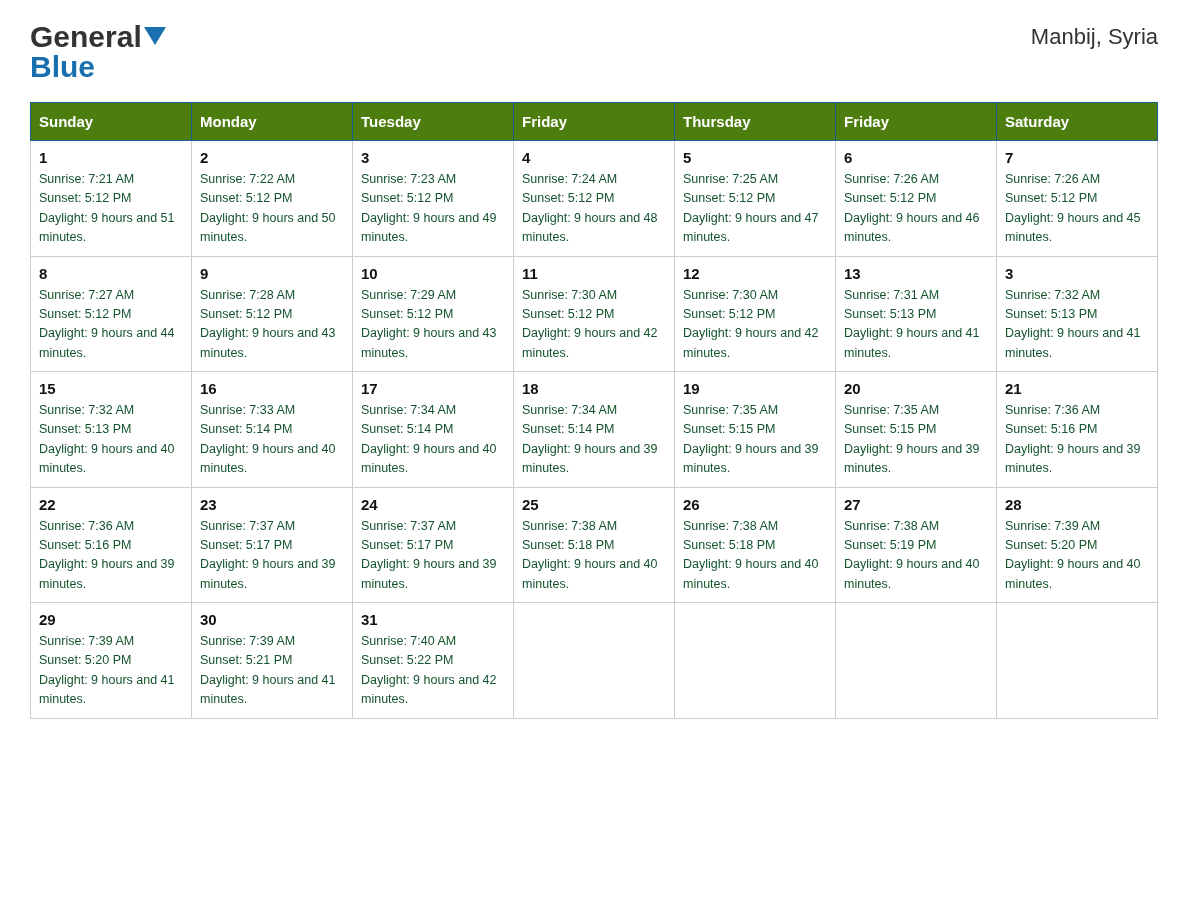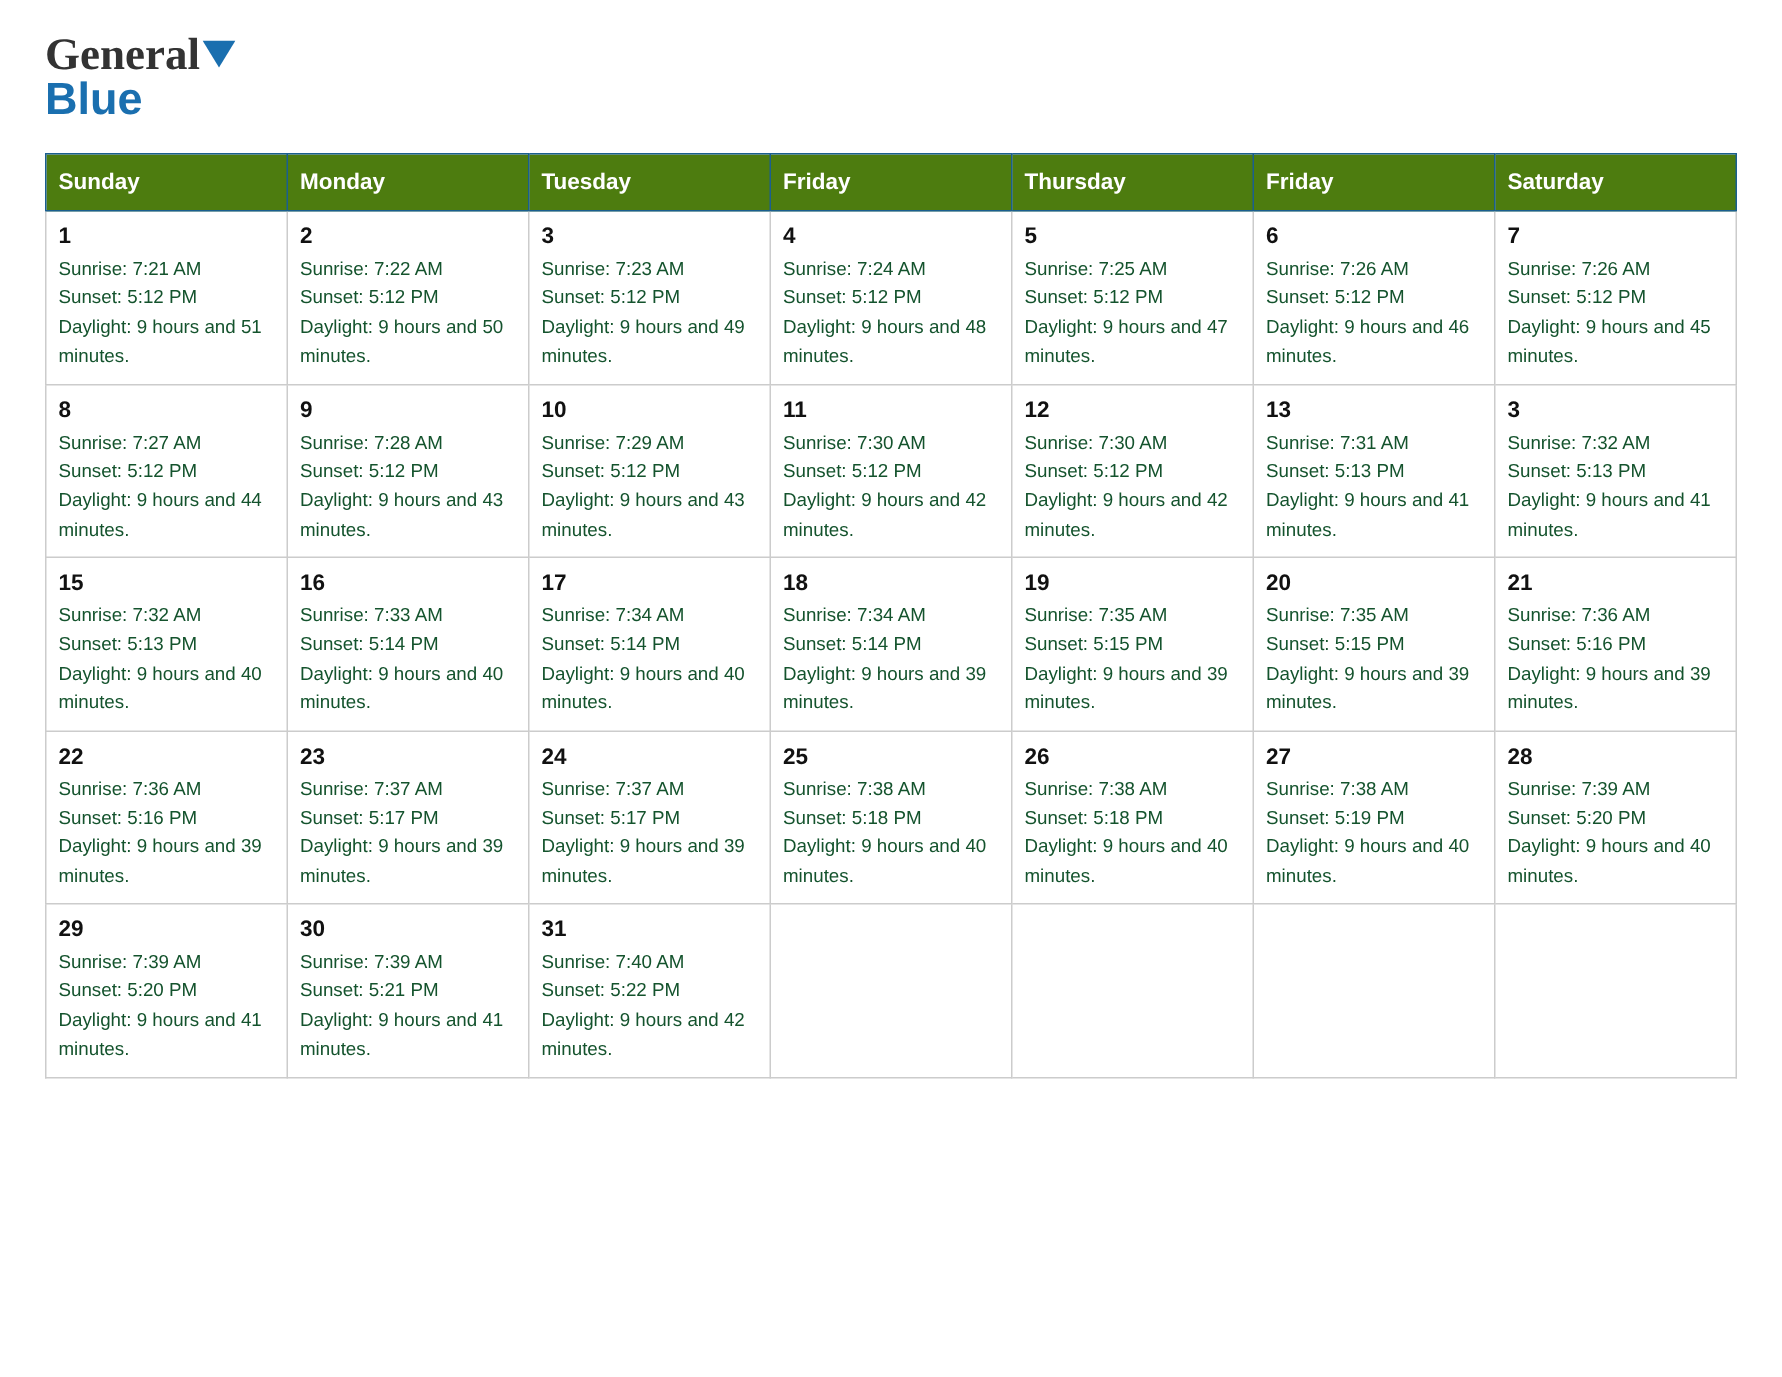--- a/index.html
+++ b/index.html
@@ -77,28 +77,29 @@
     .empty-cell {
       background: #fff;
     }
   </style>
 </head>
 <body>
 
 <div class="header">
   <div class="logo">
     <div style="display:flex;align-items:center;">
-      <span style="font-size:30px;font-weight:bold;color:#333;font-family:Liberation Serif, serif;">General</span>
+      <span style="font-size:30px;font-weight:bold;color:#333;font-family:Liberation Sans, sans-serif;">General</span>
       <svg width="22" height="22" viewBox="0 0 22 22" style="margin-left:2px;margin-top:2px;">
         <polygon points="0,0 22,0 11,18" fill="#1a6faf"></polygon>
       </svg>
     </div>
     <span style="font-size:30px;font-weight:bold;color:#1a6faf;font-family:Arial,sans-serif;margin-top:-4px;text-align:right;">Blue</span>
   </div>
   <div class="title-area">
+    <div class="location">Manbij, Syria</div>
   </div>
 </div>
 
 <table>
   <thead>
     <tr>
     <th>Sunday</th>
         <th>Monday</th>
         <th>Tuesday</th>
         <th>Friday</th>

